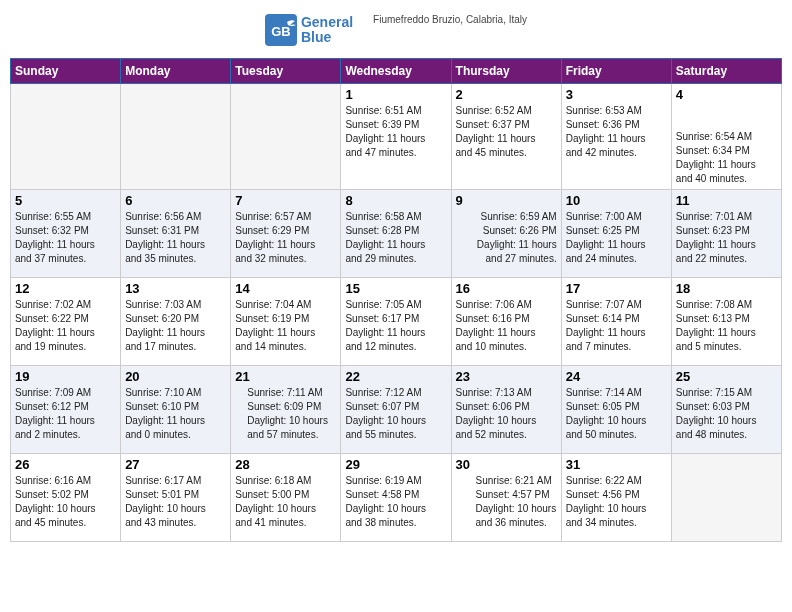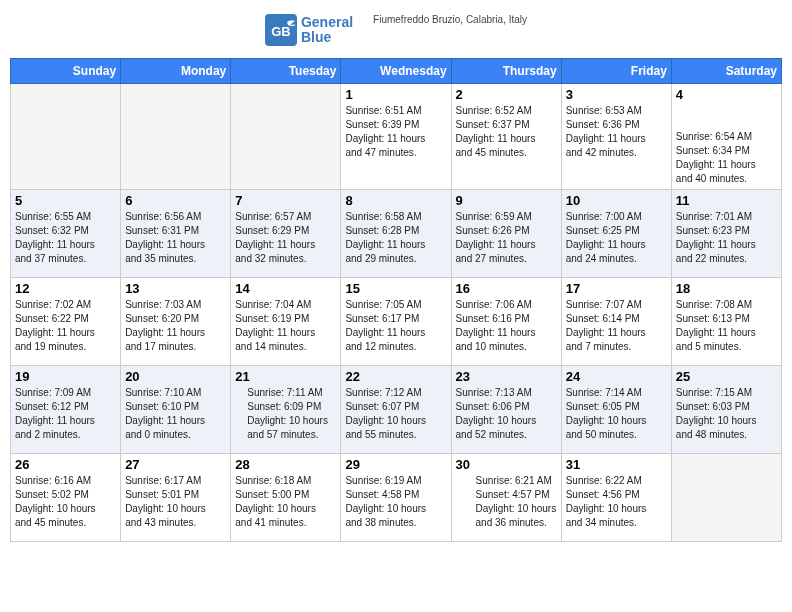--- a/index.html
+++ b/index.html
@@ -34,23 +34,23 @@
     .subtitle {
       font-size: 10px;
       color: #444;
     }
     .calendar {
       width: 100%;
       border-collapse: collapse;
       font-size: 10.5px;
     }
     .calendar th {
-      background-color: #3b82f6;
+      background-color: #701a75;
       color: #fff;
-      text-align: right;
+      text-align: left;
       padding: 5px 4px;
       font-size: 12px;
       border: 1px solid #2a6aaf;
     }
     .calendar td {
       border: 1px solid #ccc;
       vertical-align: top;
       padding: 3px 4px;
       width: 110px;
       height: 88px;
@@ -167,21 +167,21 @@
         </td>
         <td>
           <span class="day-num">8</span>
           <div class="day-info" style="white-space: pre-line;">Sunrise: 6:58 AM
 Sunset: 6:28 PM
 Daylight: 11 hours
 and 29 minutes.</div>
         </td>
         <td>
           <span class="day-num">9</span>
-          <div class="day-info" style="white-space: pre-line;">Sunrise: 6:59 AM
+          <div class="day-info" style="white-space: pre-line; text-align: right;">Sunrise: 6:59 AM
 Sunset: 6:26 PM
 Daylight: 11 hours
 and 27 minutes.</div>
         </td>
         <td>
           <span class="day-num">10</span>
           <div class="day-info" style="white-space: pre-line;">Sunrise: 7:00 AM
 Sunset: 6:25 PM
 Daylight: 11 hours
 and 24 minutes.</div>

